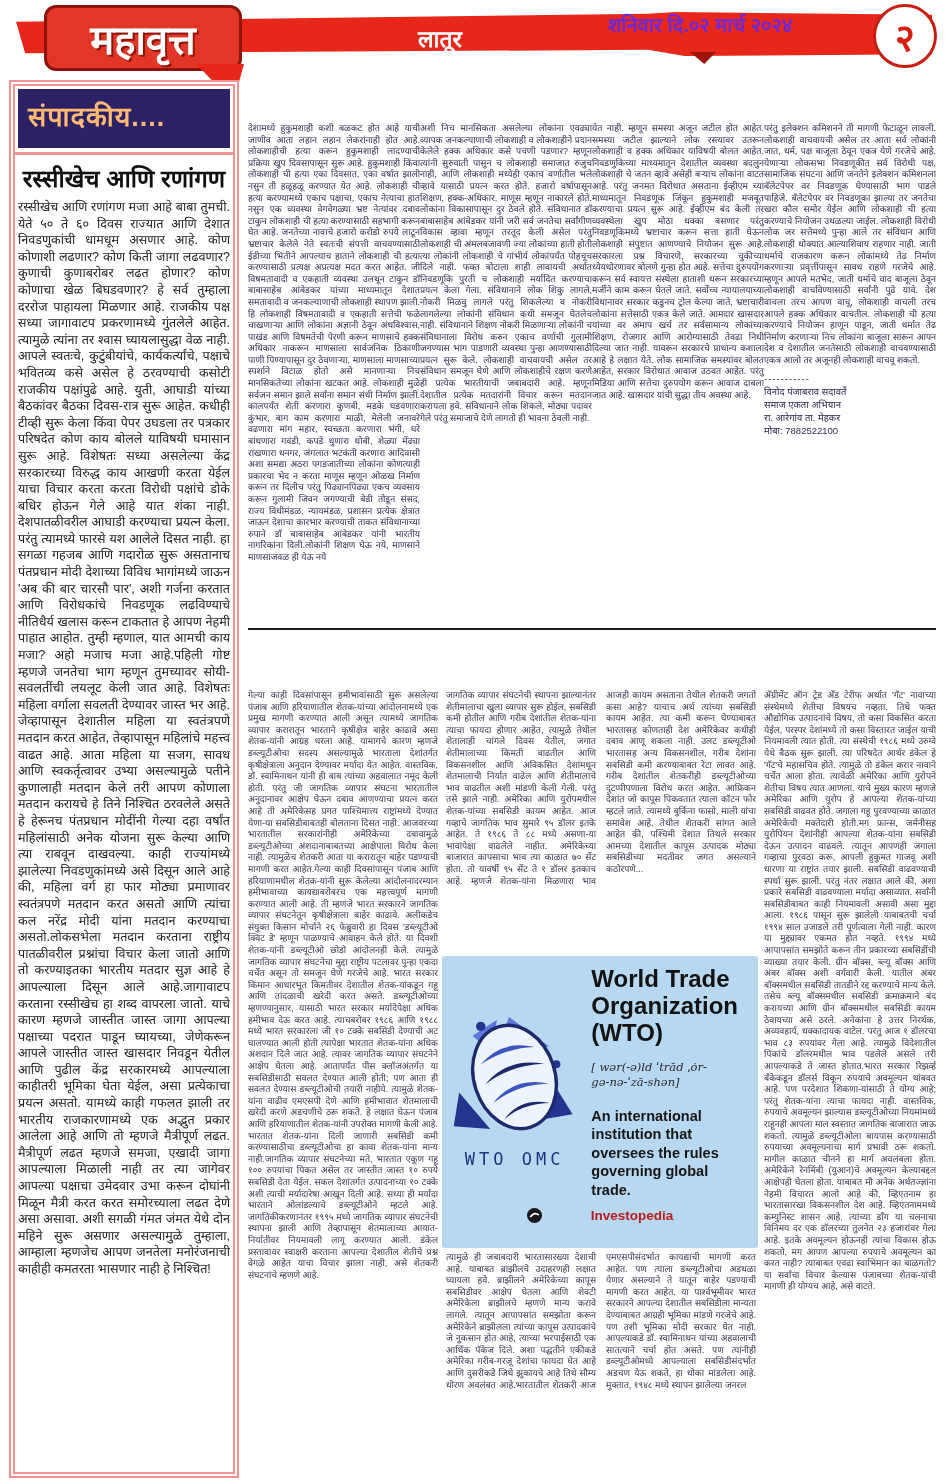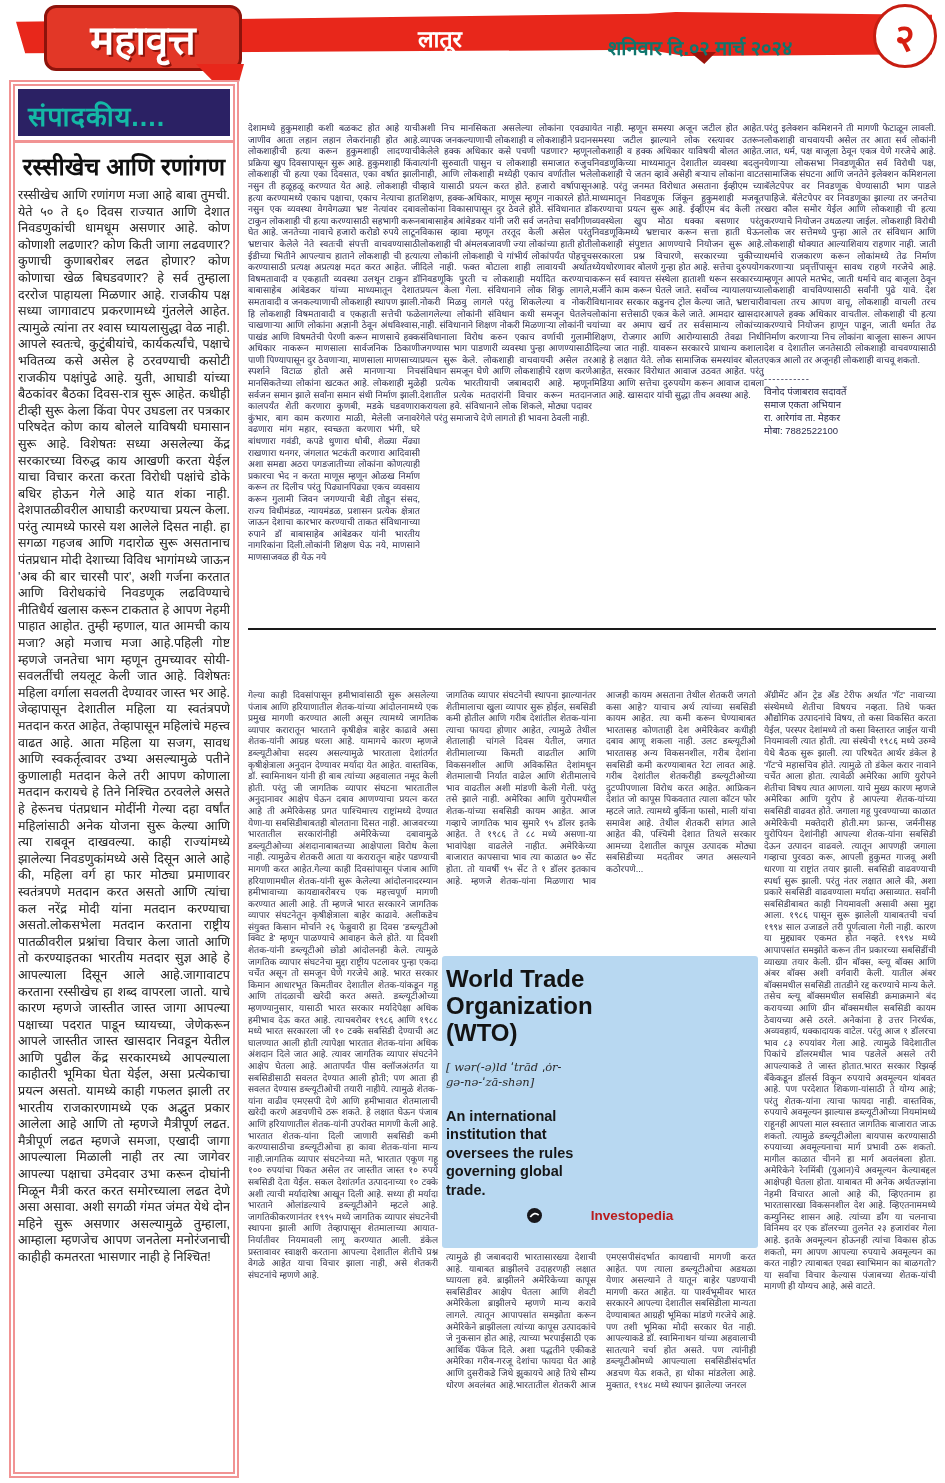--- a/index.html
+++ b/index.html
@@ -10,31 +10,31 @@
           clip-path:polygon(0 22%,69% 4%,72% 0,100% 6%,100% 96%,73% 100%,69% 86%,1% 94%);}
   .ribbon-fold{position:absolute;left:690px;top:52px;width:26px;height:12px;background:#9c140c;
           clip-path:polygon(0 0,100% 0,55% 100%);}
   .masthead-box{position:absolute;left:36px;top:5px;width:192px;height:60px;background:#e23727;
           border:3px solid #8d130b;border-radius:12px;display:flex;align-items:center;justify-content:center;margin-left:8px;}
   .masthead-box span{color:#fff;font-size:40px;font-weight:bold;text-shadow:2px 2px 0 #8d130b;}
   .masthead-tail{position:absolute;left:196px;top:64px;width:48px;height:38px;background:#e8271b;
           clip-path:polygon(0 0,100% 0,78% 100%);}
   .city{position:absolute;left:340px;top:22px;width:200px;text-align:center;color:#fff;
         font-size:23px;font-weight:bold;}
-  .dateline{position:absolute;left:560px;top:34px;width:280px;text-align:center;color:#0f766e;
+  .dateline{position:absolute;left:560px;top:11px;width:280px;text-align:center;color:#6d28d9;
         font-size:20px;font-weight:bold;}
   .pagenum{position:absolute;right:8px;top:4px;width:58px;height:58px;background:#fff;
         border:3px solid #c71e12;border-radius:50%;display:flex;align-items:center;justify-content:center;
         color:#d61f12;font-size:38px;font-weight:bold;}
   
   .edit-wrap{position:absolute;left:9px;top:80px;width:230px;height:1398px;background:#fff;
         border:2px solid #f19393;box-shadow:inset 0 0 0 2px #fff, inset 0 0 0 4px #f19393;
         padding:7px;box-sizing:border-box;overflow:hidden;}
-  .edit-label{background:#2b2164;color:#14b8a6;font-size:27px;font-weight:bold;
-        padding:8px 10px 2px;letter-spacing:1px;}
+  .edit-label{background:#2b2164;color:#fdba74;font-size:27px;font-weight:bold;
+        padding:8px 10px 14px;letter-spacing:1px;}
   .edit-divider{height:0;border-bottom:3px solid #f19393;margin:4px -3px 6px;}
   .edit-title{font-size:24px;font-weight:bold;color:#101010;text-align:center;margin:6px 0 5px;}
   .edit-body{font-size:12.6px;line-height:16.6px;text-align:justify;color:#1c1c1c;
         overflow:hidden;height:1230px;}
   
   .headline1{position:absolute;left:248px;top:52px;width:688px;text-align:center;
         font-size:43px;font-weight:bold;color:#0c0c0c;letter-spacing:-1px;}
   .a1cols{position:absolute;left:248px;top:112px;width:688px;height:510px;display:flex;margin-top:11px;}
   .a1col{flex:1;font-size:9px;line-height:11.6px;text-align:justify;color:#2b2b4d;overflow:hidden;}
   .byline{margin-top:6px;font-size:9.5px;line-height:13px;color:#2b2b4d;}
@@ -103,20 +103,38 @@
     </div>
   </div>
 
   <div class="rule1"></div>
 
   <div class="a2text a2-left">गेल्या काही दिवसांपासून हमीभावांसाठी सुरू असलेल्या पंजाब आणि हरियाणातील शेतक-यांच्या आंदोलनामध्ये एक प्रमुख मागणी करण्यात आली असून त्यामध्ये जागतिक व्यापार करारातून भारताने कृषीक्षेत्र बाहेर काढावे असा शेतक-यांनी आग्रह धरला आहे. यामागचे कारण म्हणजे डब्ल्यूटीओचा सदस्य असल्यामुळे भारताला देशांतर्गत कृषीक्षेत्राला अनुदान देण्यावर मर्यादा येत आहेत. वास्तविक, डॉ. स्वामिनाथन यांनी ही बाब त्यांच्या अहवालात नमूद केली होती. परंतु जी जागतिक व्यापार संघटना भारतातील अनुदानावर आक्षेप घेऊन दबाव आणण्याचा प्रयत्न करत आहे ती अमेरिकेसह प्रगत पाश्चिमात्त्य राष्ट्रांमध्ये देण्यात येणा-या सबसिडीबाबतही बोलताना दिसत नाही. आजवरच्या भारतातील सरकारांनीही अमेरिकेच्या दबावामुळे डब्ल्यूटीओच्या अंशदानाबाबतच्या आक्षेपाला विरोध केला नाही. त्यामुळेच शेतकरी आता या करारातून बाहेर पडण्याची मागणी करत आहेत.गेल्या काही दिवसांपासून पंजाब आणि हरियाणामधील शेतक-यांनी सुरू केलेल्या आंदोलनादरम्यान हमीभावाच्या कायद्याबरोबरच एक महत्त्वपूर्ण मागणी करण्यात आली आहे. ती म्हणजे भारत सरकारने जागतिक व्यापार संघटनेतून कृषीक्षेत्राला बाहेर काढावे. अलीकडेच संयुक्त किसान मोर्चाने २६ फेब्रुवारी हा दिवस 'डब्ल्यूटीओ क्विट डे' म्हणून पाळण्याचे आवाहन केले होते. या दिवशी शेतक-यांनी डब्ल्यूटीओ छोडो आंदोलनही केले. त्यामुळे जागतिक व्यापार संघटनेचा मुद्दा राष्ट्रीय पटलावर पुन्हा एकदा चर्चेत असून तो समजून घेणे गरजेचे आहे. भारत सरकार किमान आधारभूत किमतीवर देशातील शेतक-यांकडून गहू आणि तांदळाची खरेदी करत असते. डब्ल्यूटीओच्या म्हणण्यानुसार, यासाठी भारत सरकार मर्यादेपेक्षा अधिक हमीभाव देऊ करत आहे. त्याचबरोबर १९८६ आणि १९८८ मध्ये भारत सरकारला जी १० टक्के सबसिडी देण्याची अट घालण्यात आली होती त्यापेक्षा भारतात शेतक-यांना अधिक अंशदान दिले जात आहे. त्यावर जागतिक व्यापार संघटनेने आक्षेप घेतला आहे. आतापर्यंत पीस क्लॉजअंतर्गत या सबसिडीसाठी सवलत देण्यात आली होती; पण आता ही सवलत देण्यास डब्ल्यूटीओची तयारी नाहीये. त्यामुळे शेतक-यांना वाढीव एमएसपी देणे आणि हमीभावात शेतमालाची खरेदी करणे अडचणीचे ठरू शकते. हे लक्षात घेऊन पंजाब आणि हरियाणातील शेतक-यांनी उपरोक्त मागणी केली आहे. भारतात शेतक-यांना दिली जाणारी सबसिडी कमी करण्यासाठीचा डब्ल्यूटीओचा हा कावा शेतक-यांना मान्य नाही.जागतिक व्यापार संघटनेच्या मते, भारतात एकूण गहू १०० रुपयांचा पिकत असेल तर जास्तीत जास्त १० रुपये सबसिडी देता येईल. सकल देशांतर्गत उत्पादनाच्या १० टक्के अशी त्याची मर्यादारेषा आखून दिली आहे. सध्या ही मर्यादा भारताने ओलांडल्याचे डब्ल्यूटीओने म्हटले आहे. जागतिकीकरणानंतर १९९५ मध्ये जागतिक व्यापार संघटनेची स्थापना झाली आणि तेव्हापासून शेतमालाच्या आयात-निर्यातीवर नियमावली लागू करण्यात आली. डंकेल प्रस्तावावर स्वाक्षरी करताना आपल्या देशातील शेतीचे प्रश्न वेगळे आहेत याचा विचार झाला नाही, असे शेतकरी संघटनांचे म्हणणे आहे.</div>
   <div class="a2text a2-midtop">जागतिक व्यापार संघटनेची स्थापना झाल्यानंतर शेतीमालाचा खुला व्यापार सुरू होईल, सबसिडी कमी होतील आणि गरीब देशांतील शेतक-यांना त्याचा फायदा होणार आहेत, त्यामुळे तेथील शेतालाही चांगले दिवस येतील, जगात शेतीमालाच्या किमती वाढतील आणि विकसनशील आणि अविकसित देशांमधून शेतमालाची निर्यात वाढेल आणि शेतीमालाचे भाव वाढतील अशी मांडणी केली गेली. परंतु तसे झाले नाही. अमेरिका आणि युरोपमधील शेतक-यांच्या सबसिडी कायम आहेत. आज गव्हाचे जागतिक भाव सुमारे ९५ डॉलर इतके आहेत. ते १९८६ ते ८८ मध्ये असणा-या भावांपेक्षा वाढलेले नाहीत. अमेरिकेच्या बाजारात कापसाचा भाव त्या काळात ७० सेंट होता. तो यावर्षी ९५ सेंट ते १ डॉलर इतकाच आहे. म्हणजे शेतक-यांना मिळणारा भाव आजही कायम असताना तेथील शेतकरी जगतो कसा आहे? याचाच अर्थ त्यांच्या सबसिडी कायम आहेत. त्या कमी करून घेण्याबाबत भारतासह कोणताही देश अमेरिकेवर कधीही दबाव आणू शकला नाही. उलट डब्ल्यूटीओ भारतासह अन्य विकसनशील, गरीब देशांना सबसिडी कमी करण्याबाबत रेटा लावत आहे. गरीब देशांतील शेतकरीही डब्ल्यूटीओच्या दुटप्पीपणाला विरोध करत आहेत. आफ्रिकन देशांत जो कापूस पिकवतात त्याला कॉटन फोर म्हटले जाते. त्यामध्ये बुर्किना फासो, माली यांचा समावेश आहे. तेथील शेतकरी सांगत आले आहेत की, पश्चिमी देशात तिथले सरकार आमच्या देशातील कापूस उत्पादक मोठ्या सबसिडीच्या मदतीवर जगत असल्याने कठोरपणे...</div>
 
   <div class="wto">
     <div class="wto-inner">
+      <div class="wto-logo">
+        <svg width="135" height="140" viewBox="0 0 200 190">
+          <polygon points="92,6 152,50 76,46" fill="#5d77d9"></polygon>
+          <polygon points="150,92 186,150 128,160" fill="#24348f"></polygon>
+          <polygon points="18,118 64,172 10,168" fill="#24348f"></polygon>
+          <polygon points="38,34 74,10 66,60" fill="#5d77d9"></polygon>
+          <circle cx="50" cy="20" r="7" fill="#24348f"></circle>
+          <circle cx="162" cy="76" r="6" fill="#24348f"></circle>
+          <g transform="rotate(-18 100 95)">
+            <ellipse cx="100" cy="95" rx="60" ry="78" fill="#eef4fb" stroke="#1c2a6b" stroke-width="5"></ellipse>
+            <path d="M58,62 Q100,36 142,62 Q100,50 58,62 Z" fill="#3d56c0"></path>
+            <path d="M55,92 Q100,64 148,90 Q100,76 55,92 Z" fill="#1c2a6b"></path>
+            <path d="M58,122 Q100,94 145,120 Q100,106 58,122 Z" fill="#3d56c0"></path>
+            <path d="M66,150 Q100,126 138,148 Q100,136 66,150 Z" fill="#1c2a6b"></path>
+          </g>
+        </svg>
+        <div class="wto-caption">WTO OMC</div>
+      </div>
       <div class="wto-right">
         <div class="wto-title">World Trade Organization (WTO)</div>
         <div class="wto-pron">[ wər(-ə)ld ˈtrād ˌȯr-gə-nə-ˈzā-shən]</div>
         <div class="wto-desc">An international institution that oversees the rules governing global trade.</div>
       </div>
     </div>
     <div class="wto-credit">
       <svg width="15" height="15" viewBox="0 0 16 16">
         <circle cx="8" cy="8" r="8" fill="#17171c"></circle>
         <path d="M3.5 9.5 Q8 3.5 12.5 7.5" stroke="#ffffff" stroke-width="1.8" fill="none"></path>

